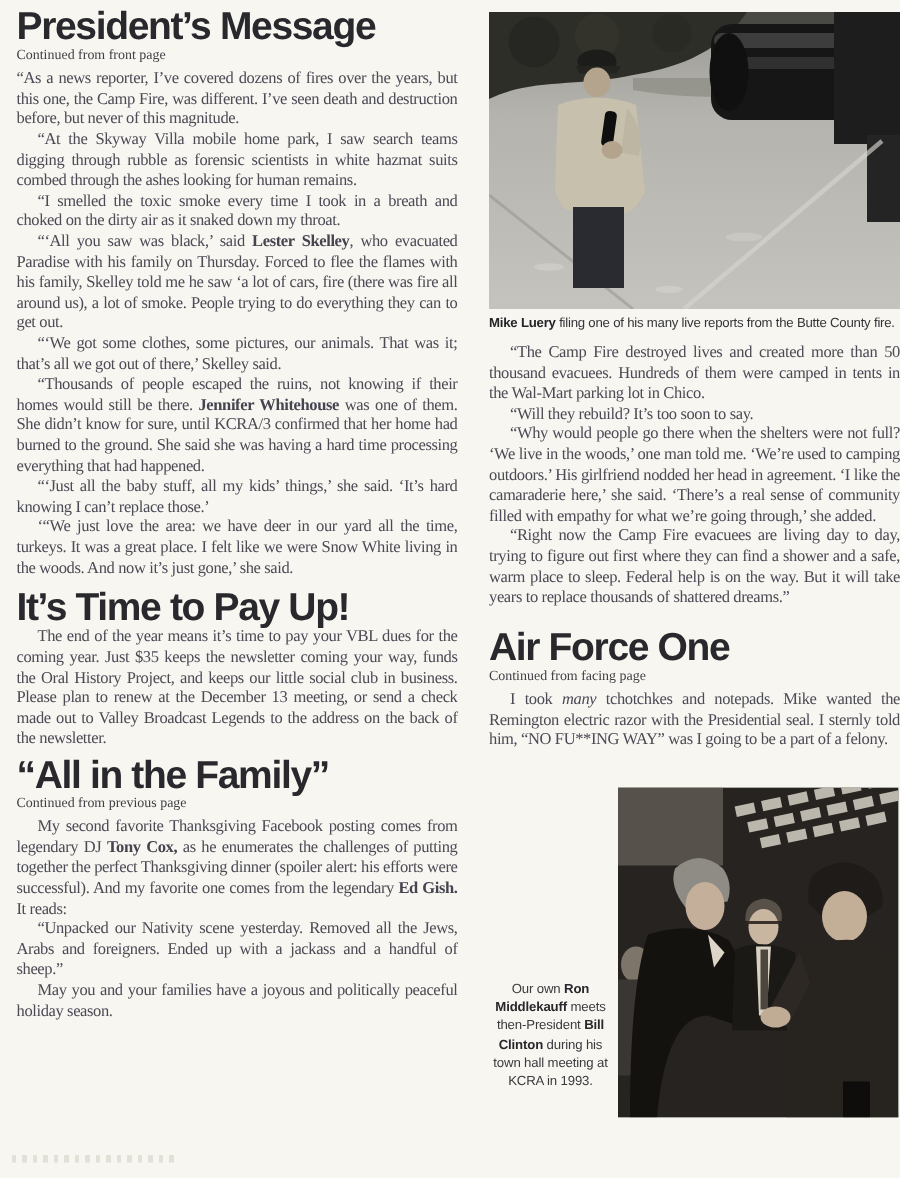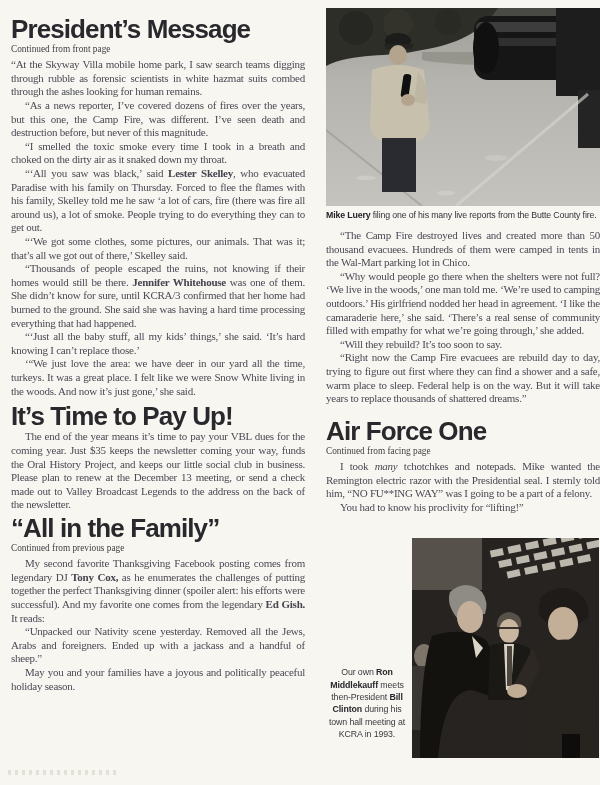--- a/index.html
+++ b/index.html
@@ -5,21 +5,21 @@
 <style>
   html, body { margin:0; padding:0; }
   body {
     width:600px; height:785px;
     background:#f7f6f1;
     font-family:"Liberation Serif", serif;
     position:relative;
     overflow:hidden;
   }
   .col { position:absolute; top:0; }
-  .col-left  { left:11px;  width:294px; top:16px; }
+  .col-left  { left:11px;  width:294px; top:4px; }
   .col-right { left:326px; width:274px; top:8px; }
 
   h1.headline {
     font-family:"Liberation Sans", sans-serif;
     font-weight:bold;
     font-size:26px;
     line-height:1.05;
     letter-spacing:-0.9px;
     color:#29282c;
     margin:0;
@@ -87,22 +87,22 @@
 </style>
 </head>
 <body>
 
 <div class="col col-left">
 
   <section>
     <h1 class="headline">President’s Message</h1>
     <div class="continued">Continued from front page</div>
     <div class="body flush-first">
+        <p><span>“As a news reporter, I’ve covered dozens of fires over the years, but this one, the Camp Fire, was different. I’ve seen death and destruction before, but never of this magnitude.</span></p>
         <p><span>“At the Skyway Villa mobile home park, I saw search teams digging through rubble as forensic scientists in white hazmat suits combed through the ashes looking for human remains.</span></p>
-        <p><span>“As a news reporter, I’ve covered dozens of fires over the years, but this one, the Camp Fire, was different. I’ve seen death and destruction before, but never of this magnitude.</span></p>
         <p><span>“I smelled the toxic smoke every time I took in a breath and choked on the dirty air as it snaked down my throat.</span></p>
         <p><span>“‘All you saw was black,’ said </span><b>Lester Skelley</b><span>, who evacuated Paradise with his family on Thursday. Forced to flee the flames with his family, Skelley told me he saw ‘a lot of cars, fire (there was fire all around us), a lot of smoke. People trying to do everything they can to get out.</span></p>
         <p><span>“‘We got some clothes, some pictures, our animals. That was it; that’s all we got out of there,’ Skelley said.</span></p>
         <p><span>“Thousands of people escaped the ruins, not knowing if their homes would still be there. </span><b>Jennifer Whitehouse</b><span> was one of them. She didn’t know for sure, until KCRA/3 confirmed that her home had burned to the ground. She said she was having a hard time processing everything that had happened.</span></p>
         <p><span>“‘Just all the baby stuff, all my kids’ things,’ she said. ‘It’s hard knowing I can’t replace those.’</span></p>
         <p><span>‘“We just love the area: we have deer in our yard all the time, turkeys. It was a great place. I felt like we were Snow White living in the woods. And now it’s just gone,’ she said.</span></p>
       </div>
   </section>
 
   <section class="sec-payup">
@@ -166,31 +166,30 @@
         <ellipse cx="40" cy="170" rx="10" ry="2.5" fill="#d8d7d1" opacity="0.5"></ellipse>
         <ellipse cx="170" cy="150" rx="12" ry="3" fill="#d8d7d1" opacity="0.4"></ellipse>
         <ellipse cx="120" cy="185" rx="9" ry="2.5" fill="#d8d7d1" opacity="0.5"></ellipse>
       </svg>
     </div>
     <figcaption class="photo-caption"><b>Mike Luery</b><span> filing one of his many live reports from the Butte County fire.</span></figcaption>
   </figure>
 
   <div class="body body-campfire">
       <p><span>“The Camp Fire destroyed lives and created more than 50 thousand evacuees. Hundreds of them were camped in tents in the Wal-Mart parking lot in Chico.</span></p>
+      <p><span>“Will they rebuild? It’s too soon to say.</span></p>
       <p><span>“Why would people go there when the shelters were not full? ‘We live in the woods,’ one man told me. ‘We’re used to camping outdoors.’ His girlfriend nodded her head in agreement. ‘I like the camaraderie here,’ she said. ‘There’s a real sense of community filled with empathy for what we’re going through,’ she added.</span></p>
-      <p><span>“Will they rebuild? It’s too soon to say.</span></p>
-      <p><span>“Right now the Camp Fire evacuees are rebuild day to day, trying to figure out first where they can find a shower and a safe, warm place to sleep. Federal help is on the way. But it will take years to replace thousands of shattered dreams.”</span></p>
+      <p><span>“Right now the Camp Fire evacuees are living day to day, trying to figure out first where they can find a shower and a safe, warm place to sleep. Federal help is on the way. But it will take years to replace thousands of shattered dreams.”</span></p>
     </div>
 
   <section class="sec-afo">
     <h1 class="headline">Air Force One</h1>
     <div class="continued">Continued from facing page</div>
     <div class="body">
         <p><span>I took </span><i>many</i><span> tchotchkes and notepads. Mike wanted the Remington electric razor with the Presidential seal. I sternly told him, “NO FU**ING WAY” was I going to be a part of a felony.</span></p>
-        <p><span>You had to know his proclivity for “lifting!”</span></p>
       </div>
   </section>
 
   <div class="clinton-row">
     <div class="clinton-caption"><span>Our own </span><b>Ron Middlekauff</b><span> meets then-President </span><b>Bill Clinton</b><span> during his town hall meeting at KCRA in 1993.</span></div>
     <div class="photo photo-clinton">
       <svg viewBox="0 0 187 220" width="187" height="220" preserveAspectRatio="none" aria-hidden="true">
         <rect width="187" height="220" fill="#262320"></rect>
         <path d="M0,0 H70 V52 H0 Z" fill="#56514b"></path>
         <g fill="#d7d2c6" opacity="0.85" transform="rotate(-12 130 18)">

